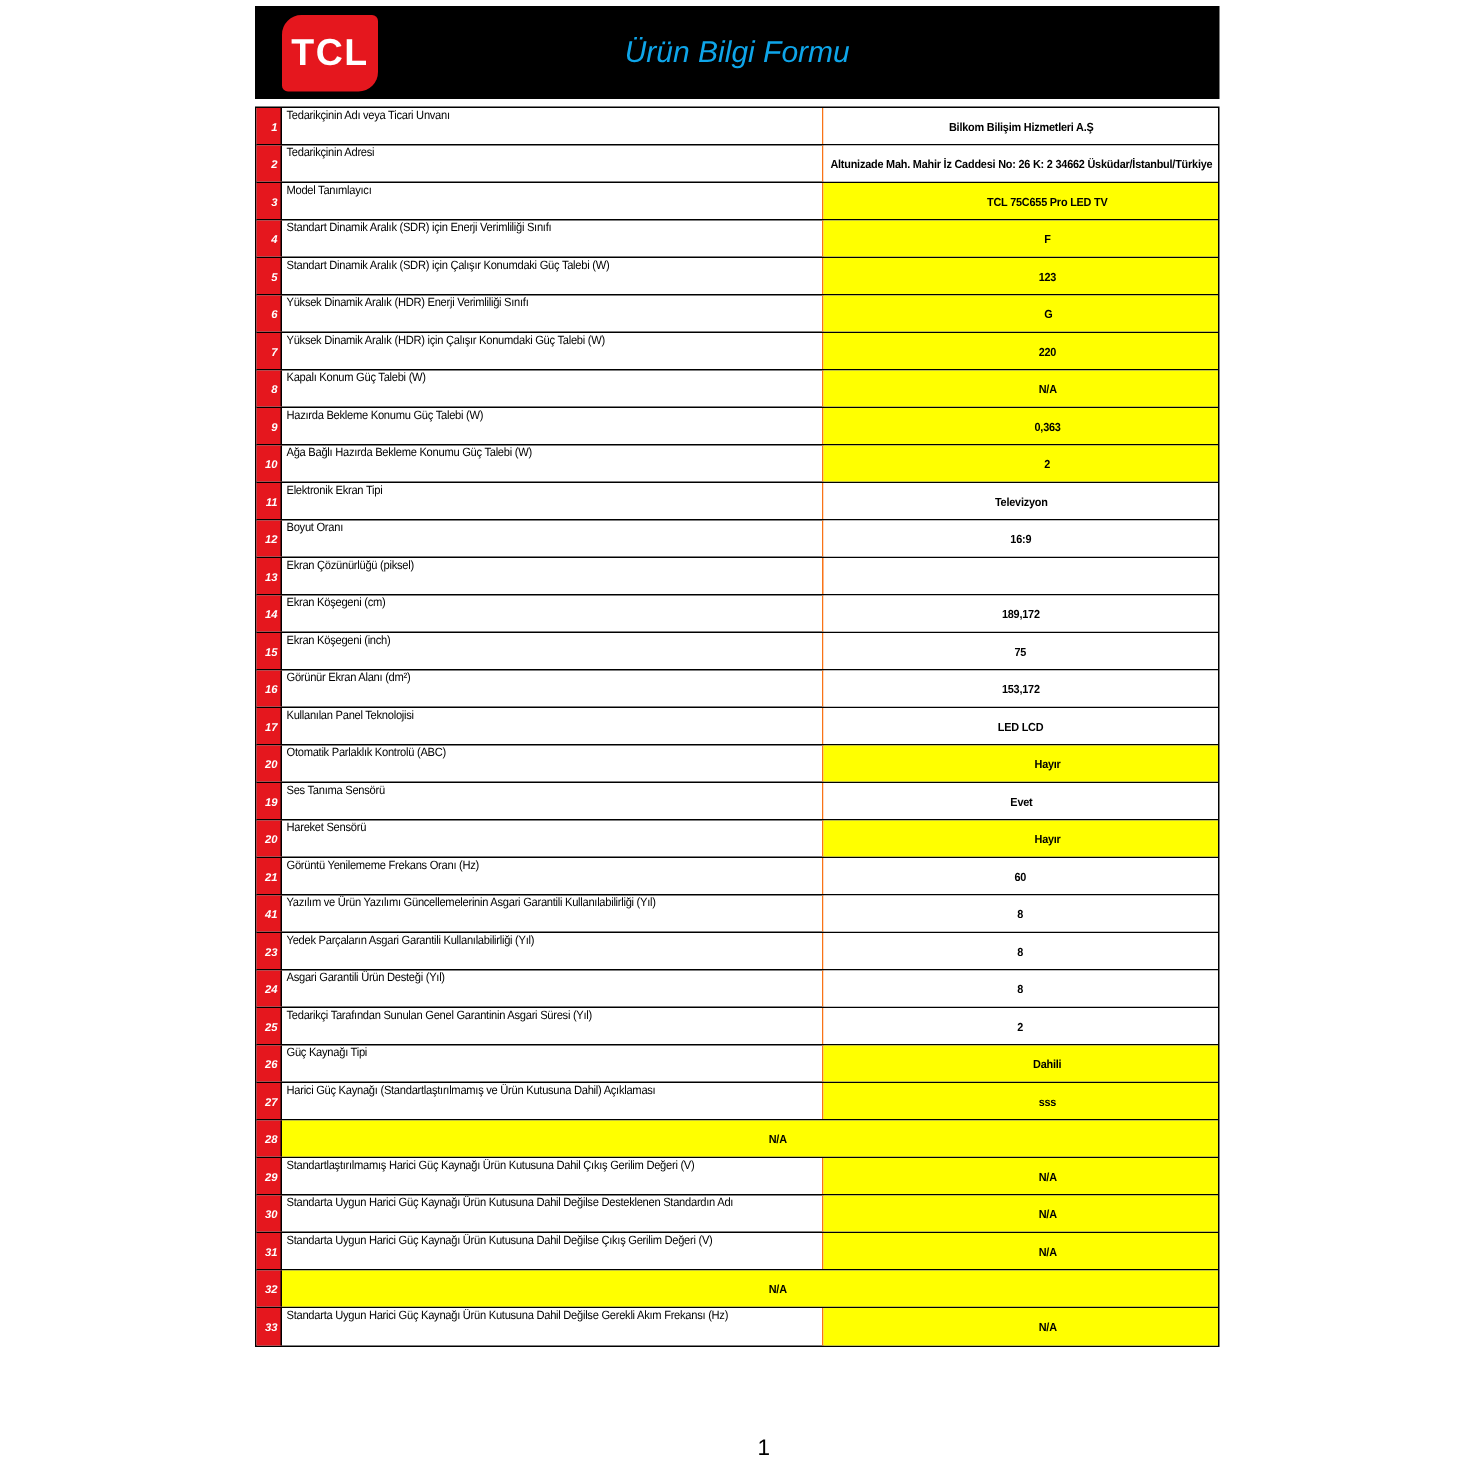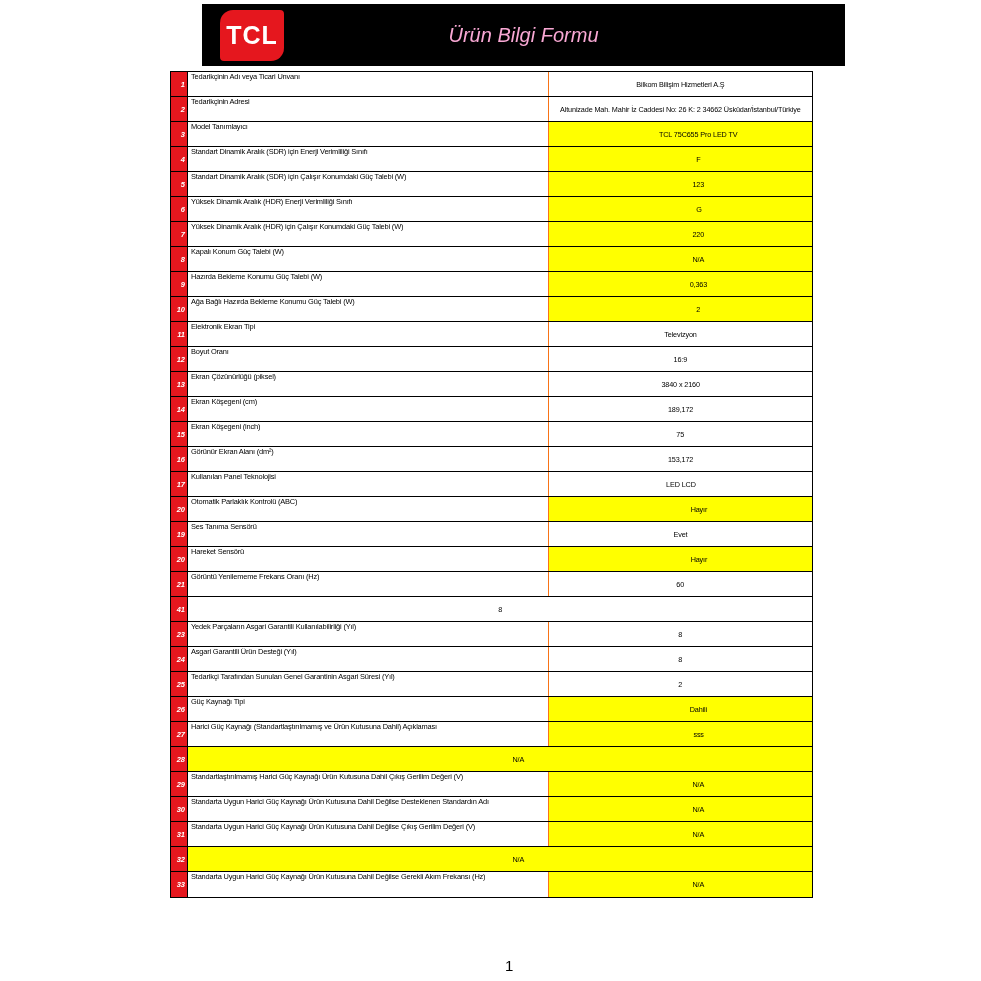--- a/index.html
+++ b/index.html
@@ -10,36 +10,35 @@
     position: relative;
     overflow: hidden;
   }
   .page { position: absolute; inset: 0; background: #fff; }
 
   
   .header {
     position: absolute; left: 170px; top: 4px;
     width: 643px; height: 62px;
     background: #000000;
-    margin-left: 32px;
   }
   .logo {
     position: absolute; left: 18px; top: 6px;
     width: 64px; height: 51px;
     background: #e5171e;
     border-radius: 13px 4px 13px 4px;
     display: flex; align-items: center; justify-content: center;
   }
   .logo-text {
     color: #ffffff; font-weight: bold; font-size: 25px; letter-spacing: 1px;
   }
   .header-title {
     position: absolute; left: 0; top: 0; width: 100%; height: 100%;
     display: flex; align-items: center; justify-content: center;
-    color: #f9a8d4; font-style: italic; font-size: 20px;
+    color: #0ea5e9; font-style: italic; font-size: 20px;
   }
 
   
   .doc-table {
     position: absolute; left: 170px; top: 71px;
     width: 643px;
     border: 1px solid #000;
     box-sizing: border-box;
     background: #fff;
   }
@@ -74,20 +73,21 @@
     transform-origin: 0 50%;
     white-space: nowrap;
   }
   .cell-value {
     flex: 1;
     display: flex; align-items: center; justify-content: center;
     font-size: 7.8px; letter-spacing: -0.15px;
     color: #000;
     overflow: hidden; white-space: nowrap;
     background: #ffffff;
+    font-weight: bold;
   }
   .cell-value span {
     display: inline-block;
     transform: scaleX(0.93);
     transform-origin: 50% 50%;
     white-space: nowrap;
   }
   .row.highlight .cell-value { background: #ffff00; padding-left: 36px; }
 
   
@@ -215,23 +215,20 @@
         </div>
       <div class="cell-value">
           <span>16:9</span>
         </div>
     </div>
       <div class="row">
       <div class="cell-num">13</div>
       <div class="cell-label">
           <span>Ekran Çözünürlüğü (piksel)</span>
         </div>
-      <div class="cell-value">
-          <span>3840 x 2160</span>
-        </div>
     </div>
       <div class="row">
       <div class="cell-num">14</div>
       <div class="cell-label">
           <span>Ekran Köşegeni (cm)</span>
         </div>
       <div class="cell-value">
           <span>189,172</span>
         </div>
     </div>
@@ -293,20 +290,23 @@
       <div class="cell-num">21</div>
       <div class="cell-label">
           <span>Görüntü Yenilememe Frekans Oranı (Hz)</span>
         </div>
       <div class="cell-value">
           <span>60</span>
         </div>
     </div>
       <div class="row">
       <div class="cell-num">41</div>
+      <div class="cell-label">
+          <span>Yazılım ve Ürün Yazılımı Güncellemelerinin Asgari Garantili Kullanılabilirliği (Yıl)</span>
+        </div>
       <div class="cell-value">
           <span>8</span>
         </div>
     </div>
       <div class="row">
       <div class="cell-num">23</div>
       <div class="cell-label">
           <span>Yedek Parçaların Asgari Garantili Kullanılabilirliği (Yıl)</span>
         </div>
       <div class="cell-value">

